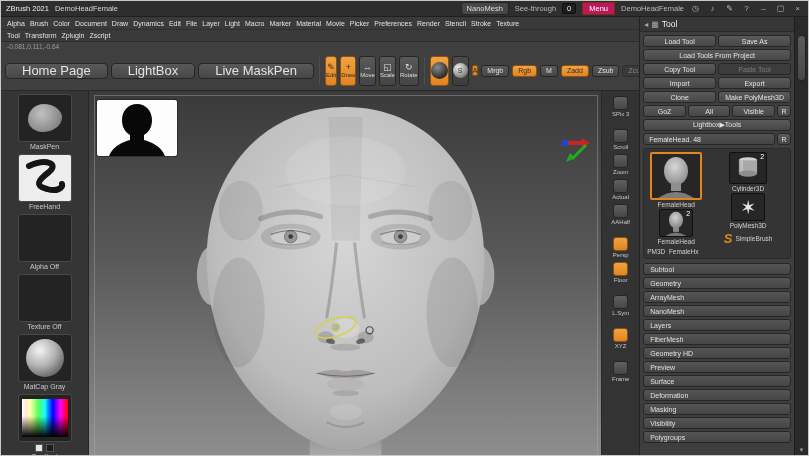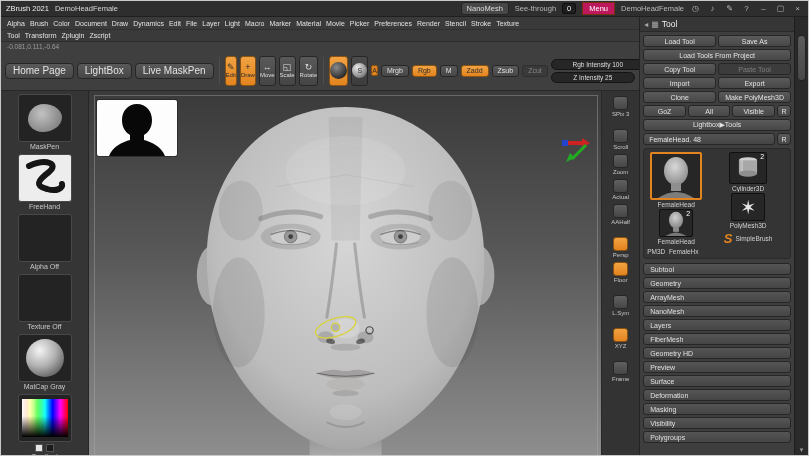--- a/index.html
+++ b/index.html
@@ -21,21 +21,21 @@
   .body-row{display:flex;height:439px}
   .left-col{width:639px;display:flex;flex-direction:column;min-width:0}
   .menurow{display:flex;align-items:center;gap:5px;padding:0 6px;background:#3a3a3a;font-size:7px;color:#e2e2e2;white-space:nowrap;overflow:hidden}
   .menurow.r1{height:13px;border-bottom:1px solid #2f2f2f}
   .menurow.r2{height:12px;border-bottom:1px solid #2c2c2c}
   .menu-item{cursor:default}
   .coordsrow{height:9px;background:#3f3f3f;font-size:6.5px;color:#9c9c9c;padding:0 6px;display:flex;align-items:center}
 
   
   .shelf{height:40px;background:#3f3f3f;border-bottom:1px solid #282828;display:flex;align-items:center;gap:3px;padding:0 4px;white-space:nowrap;overflow:hidden}
-  .shelf-btn{background:linear-gradient(#595959,#474747);border:1px solid #262626;border-radius:4px;height:16px;padding:0 7px;font-size:10px;color:#e2e2e2;display:flex;align-items:center}
+  .shelf-btn{background:linear-gradient(#595959,#474747);border:1px solid #262626;border-radius:4px;height:16px;padding:0 16px;font-size:13px;color:#e2e2e2;display:flex;align-items:center}
   .sep{width:2px;height:28px;background:#313131;border-right:1px solid #4e4e4e;margin:0 2px}
   .mode-btn{width:25px;height:30px;border-radius:3px;background:linear-gradient(#595959,#454545);border:1px solid #262626;display:flex;flex-direction:column;align-items:center;justify-content:center;color:#ddd}
   .mode-btn .mi{font-size:9px;line-height:10px}
   .mode-btn .ml{font-size:6px;line-height:7px}
   .mode-btn.orange{background:linear-gradient(#f2a242,#e2841f);border-color:#8a5312;color:#2d2d2d}
   .brush-btn{width:32px;height:30px;border-radius:3px;background:linear-gradient(#f2a242,#e2841f);border:1px solid #8a5312;display:flex;align-items:center;justify-content:center}
   .brush-dot{width:17px;height:17px;border-radius:50%;background:radial-gradient(circle at 38% 32%,#8a8a8a,#2c2c2c 70%)}
   .sphere-btn{width:22px;height:30px;border-radius:3px;background:linear-gradient(#4c4c4c,#3c3c3c);border:1px solid #262626;display:flex;align-items:center;justify-content:center}
   .sphere{width:15px;height:15px;border-radius:50%;background:radial-gradient(circle at 35% 30%,#e8e8e8,#9a9a9a 55%,#4e4e4e);font-size:7px;color:#333;display:flex;align-items:center;justify-content:center}
   .a-badge{width:11px;height:11px;border-radius:2px;background:#e2841f;color:#2d2d2d;font-size:7px;display:flex;align-items:center;justify-content:center;border:1px solid #8a5312}

